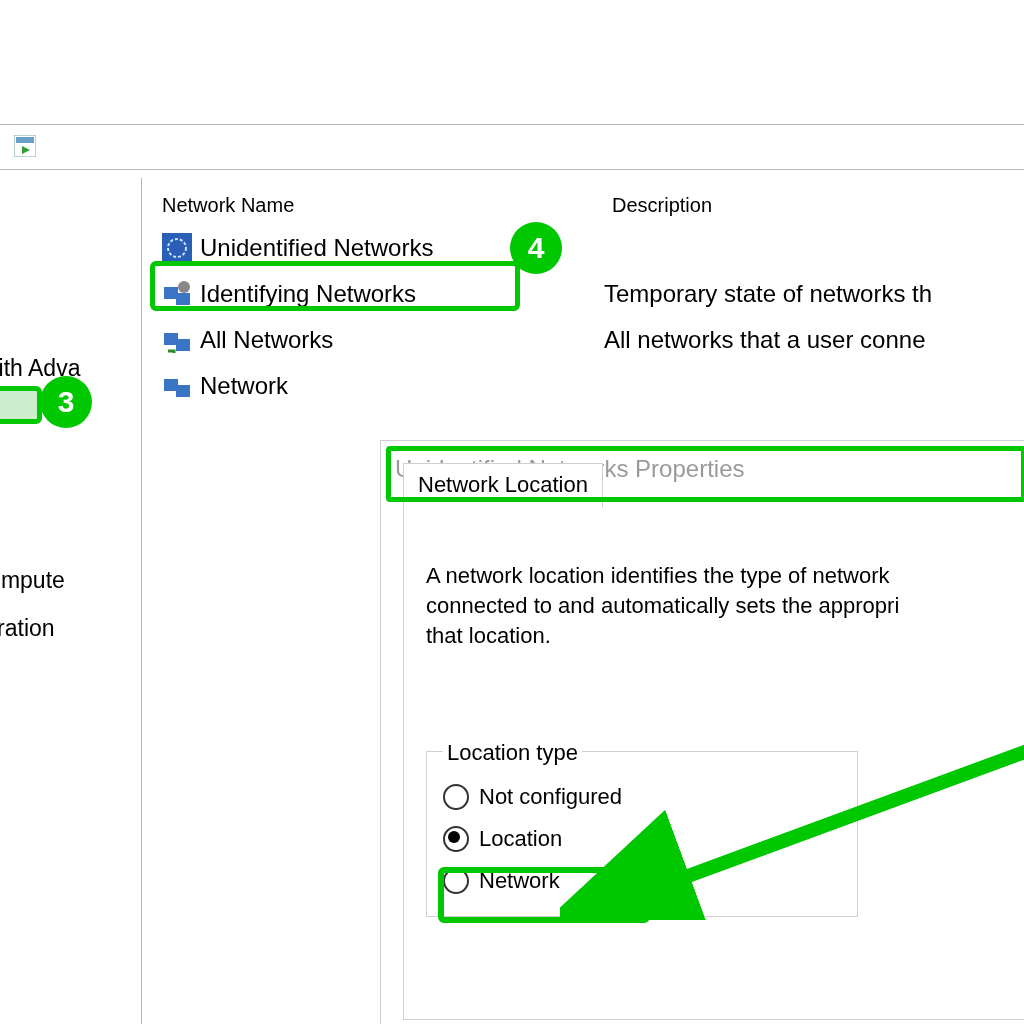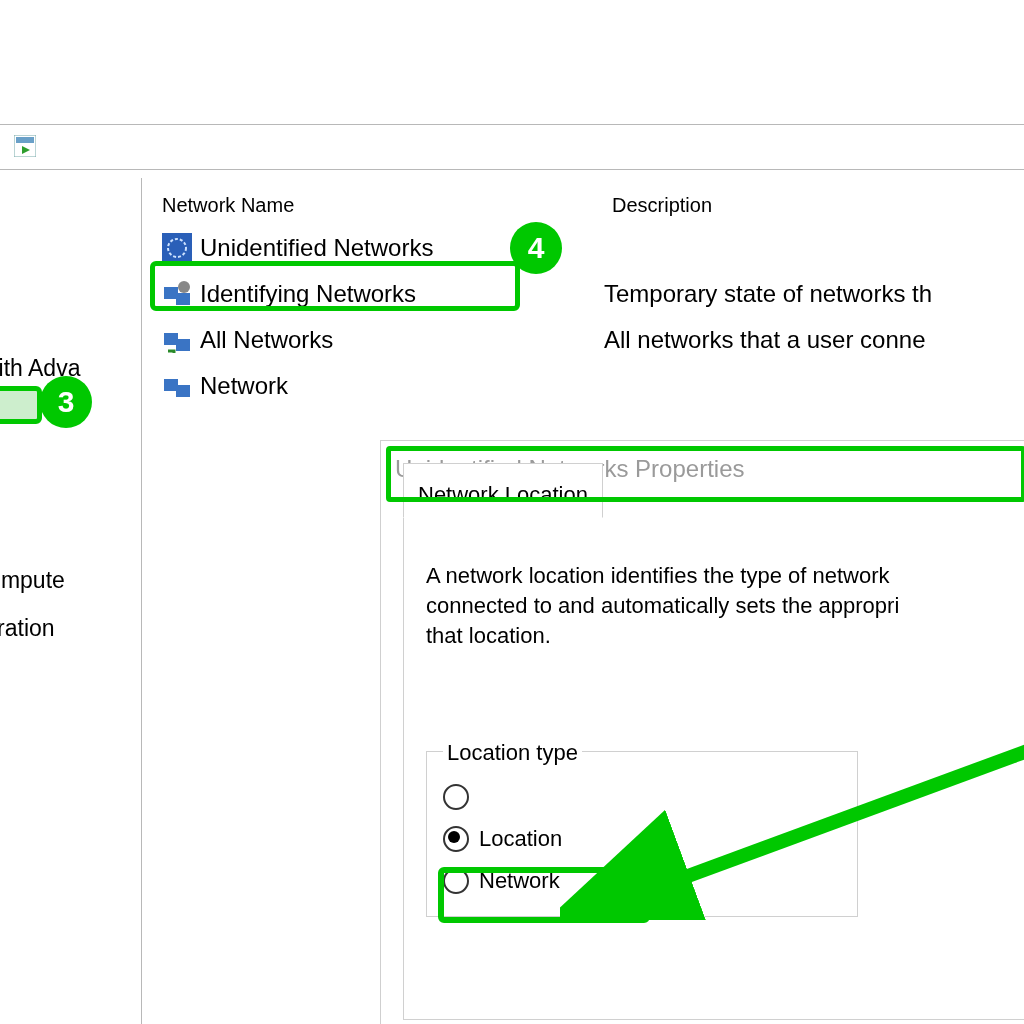--- a/index.html
+++ b/index.html
@@ -15,21 +15,21 @@
 .row{display:flex;align-items:center;height:46px;padding-left:12px}
 .row-icon{width:30px;height:30px;margin-right:8px;flex:0 0 30px}
 .row-name{width:404px;font-size:24px;white-space:nowrap;overflow:hidden}
 .row-desc{font-size:24px;white-space:nowrap;overflow:hidden}
 .hl-box{border:5px solid #00c800;border-radius:6px;position:absolute}
 .badge{position:absolute;width:52px;height:52px;border-radius:50%;background:#00c800;color:#fff;font-size:30px;font-weight:600;display:flex;align-items:center;justify-content:center}
 .dialog{position:absolute;left:380px;top:440px;width:680px;height:600px;border:1px solid #cfcfcf;background:#fff}
 .dialog-title{font-size:24px;color:#9a9a9a;padding:14px 14px}
 .dlg-hl{position:absolute;left:386px;top:446px;width:630px;height:46px;border:5px solid #00c800;border-radius:4px}
 .tabbox{margin:2px 12px 0 22px;border:1px solid #d0d0d0;border-top:0;height:520px;position:relative}
-.tab{position:absolute;left:-1px;top:-36px;height:35px;border:1px solid #d0d0d0;border-bottom:1px solid #fff;background:#fff;padding:18px 14px 0;font-size:22px}
+.tab{position:absolute;left:-1px;top:-36px;height:35px;border:1px solid #d0d0d0;border-bottom:1px solid #fff;background:#fff;padding:8px 14px 0;font-size:22px}
 .tab-body{padding:62px 22px 0 22px;font-size:22px;line-height:30px}
 .fieldset{margin-top:100px;border:1px solid #d0d0d0;padding:6px 10px 14px 10px;width:410px}
 .legend{font-size:22px;background:#fff;padding:0 4px;position:relative;top:-20px;left:6px;display:inline-block}
 .radio-row{display:flex;align-items:center;height:42px;margin-left:6px}
 .radio{width:22px;height:22px;border:2px solid #333;border-radius:50%;margin-right:10px;position:relative;flex:0 0 22px}
 .radio.sel::after{content:"";position:absolute;left:3px;top:3px;width:12px;height:12px;background:#000;border-radius:50%}
 .priv-hl{position:absolute;border:6px solid #00c800;border-radius:6px}
 .arrow{position:absolute;pointer-events:none}
 </style>
 </head>
@@ -108,20 +108,21 @@
       <div class="tab-body">
         <div>A network location identifies the type of network</div>
         <div>connected to and automatically sets the appropri</div>
         <div>that location.</div>
 
         <div class="fieldset">
           <span class="legend">Location type</span>
           <div style="margin-top:-12px">
             <div class="radio-row">
               <span class="radio"></span>
+              <span>Not configured</span>
             </div>
             <div class="radio-row">
               <span class="radio sel"></span>
               <span>Location</span>
             </div>
             <div class="radio-row">
               <span class="radio"></span>
               <span>Network</span>
             </div>
           </div>

